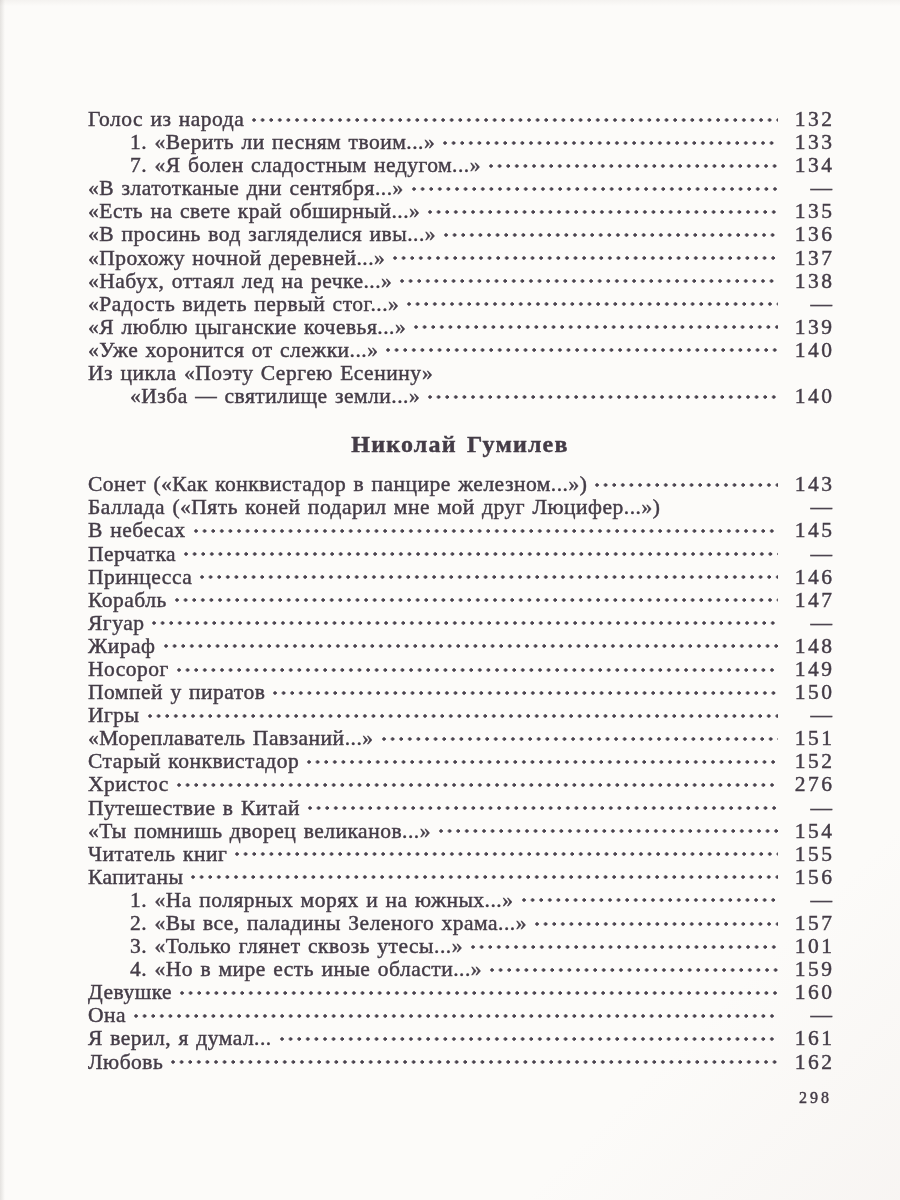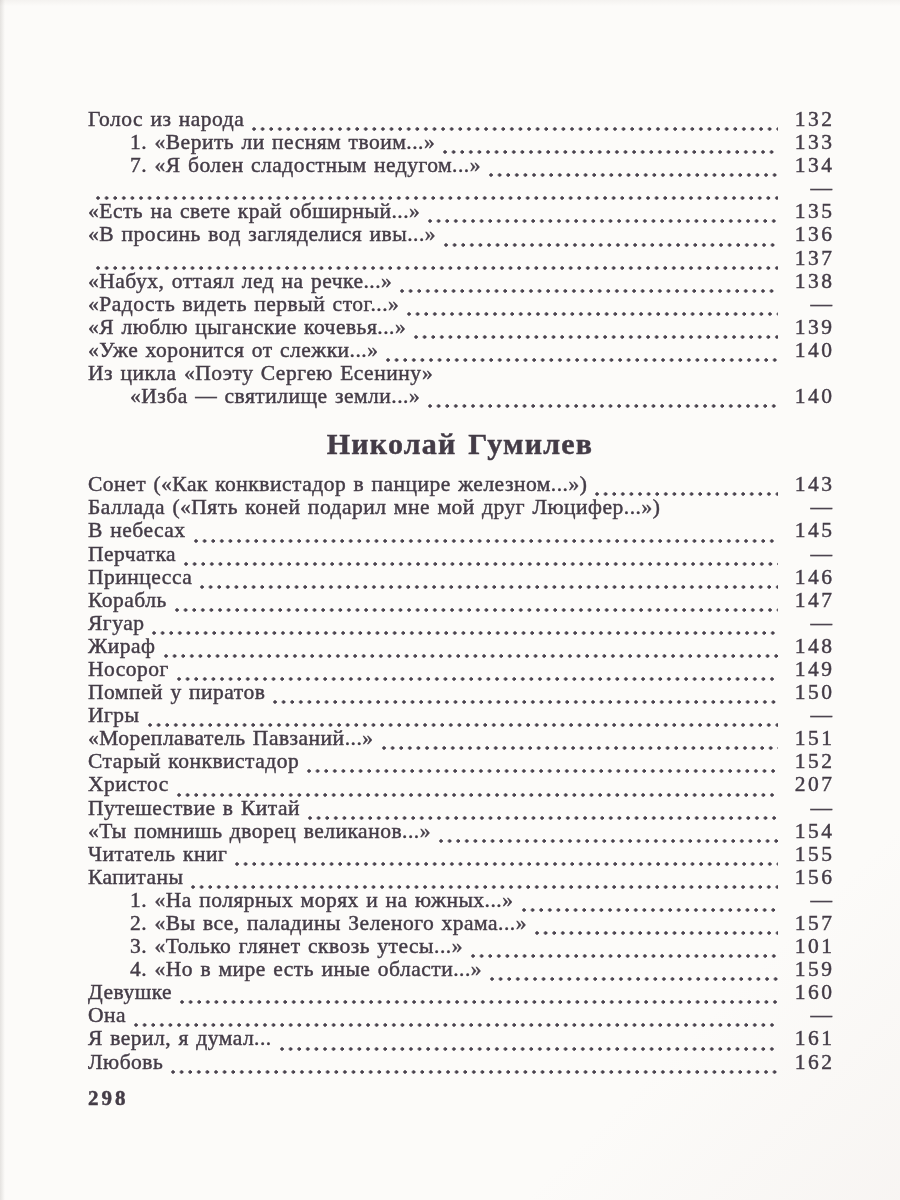--- a/index.html
+++ b/index.html
@@ -30,21 +30,21 @@
       linear-gradient(315deg, rgba(215,200,195,0.12) 0%, rgba(215,200,195,0) 18%);
   }
   .content {
     position: absolute;
     left: 88px;
     top: 108px;
     width: 744px;
   }
   .row {
     display: flex;
-    align-items: flex-end;
+    align-items: center;
     height: 23.1px;
     font-size: 21.5px;
     line-height: 23.1px;
     letter-spacing: 0.5px;
     word-spacing: 1.5px;
     white-space: nowrap;
   }
   .row.indent { padding-left: 42px; }
   .label { flex: 0 0 auto; }
   .dots {
@@ -63,31 +63,31 @@
     text-align: right;
     letter-spacing: 2.5px;
     margin-right: -2.5px;
   }
   .heading {
     height: 26px;
     line-height: 26px;
     margin: 23px 0 16px 0;
     text-align: center;
     font-weight: bold;
-    font-size: 30px;
+    font-size: 24px;
     letter-spacing: 1.2px;
     word-spacing: 3px;
   }
   .footer {
     margin-top: 12px;
     height: 24px;
     line-height: 24px;
-    text-align: left;
-    font-size: 21px;
-    font-weight: bold;
+    text-align: right;
+    font-size: 16px;
+    font-weight: normal;
     letter-spacing: 3px;
   }
 </style>
 </head>
 <body>
 
 <div class="page">
   <div class="content">
 
     <div id="toc-top">
@@ -100,34 +100,36 @@
           <span class="label">1. «Верить ли песням твоим...»</span>
           <span class="dots"></span>
           <span class="pagenum">133</span>
         </div>
         <div class="row indent">
           <span class="label">7. «Я болен сладостным недугом...»</span>
           <span class="dots"></span>
           <span class="pagenum">134</span>
         </div>
         <div class="row">
+          <span class="label">«В златотканые дни сентября...»</span>
           <span class="dots"></span>
           <span class="pagenum">—</span>
         </div>
         <div class="row">
           <span class="label">«Есть на свете край обширный...»</span>
           <span class="dots"></span>
           <span class="pagenum">135</span>
         </div>
         <div class="row">
           <span class="label">«В просинь вод загляделися ивы...»</span>
           <span class="dots"></span>
           <span class="pagenum">136</span>
         </div>
         <div class="row">
+          <span class="label">«Прохожу ночной деревней...»</span>
           <span class="dots"></span>
           <span class="pagenum">137</span>
         </div>
         <div class="row">
           <span class="label">«Набух, оттаял лед на речке...»</span>
           <span class="dots"></span>
           <span class="pagenum">138</span>
         </div>
         <div class="row">
           <span class="label">«Радость видеть первый стог...»</span>
@@ -218,21 +220,21 @@
           <span class="pagenum">151</span>
         </div>
         <div class="row">
           <span class="label">Старый конквистадор</span>
           <span class="dots"></span>
           <span class="pagenum">152</span>
         </div>
         <div class="row">
           <span class="label">Христос</span>
           <span class="dots"></span>
-          <span class="pagenum">207</span>
+          <span class="pagenum">276</span>
         </div>
         <div class="row">
           <span class="label">Путешествие в Китай</span>
           <span class="dots"></span>
           <span class="pagenum">—</span>
         </div>
         <div class="row">
           <span class="label">«Ты помнишь дворец великанов...»</span>
           <span class="dots"></span>
           <span class="pagenum">154</span>

